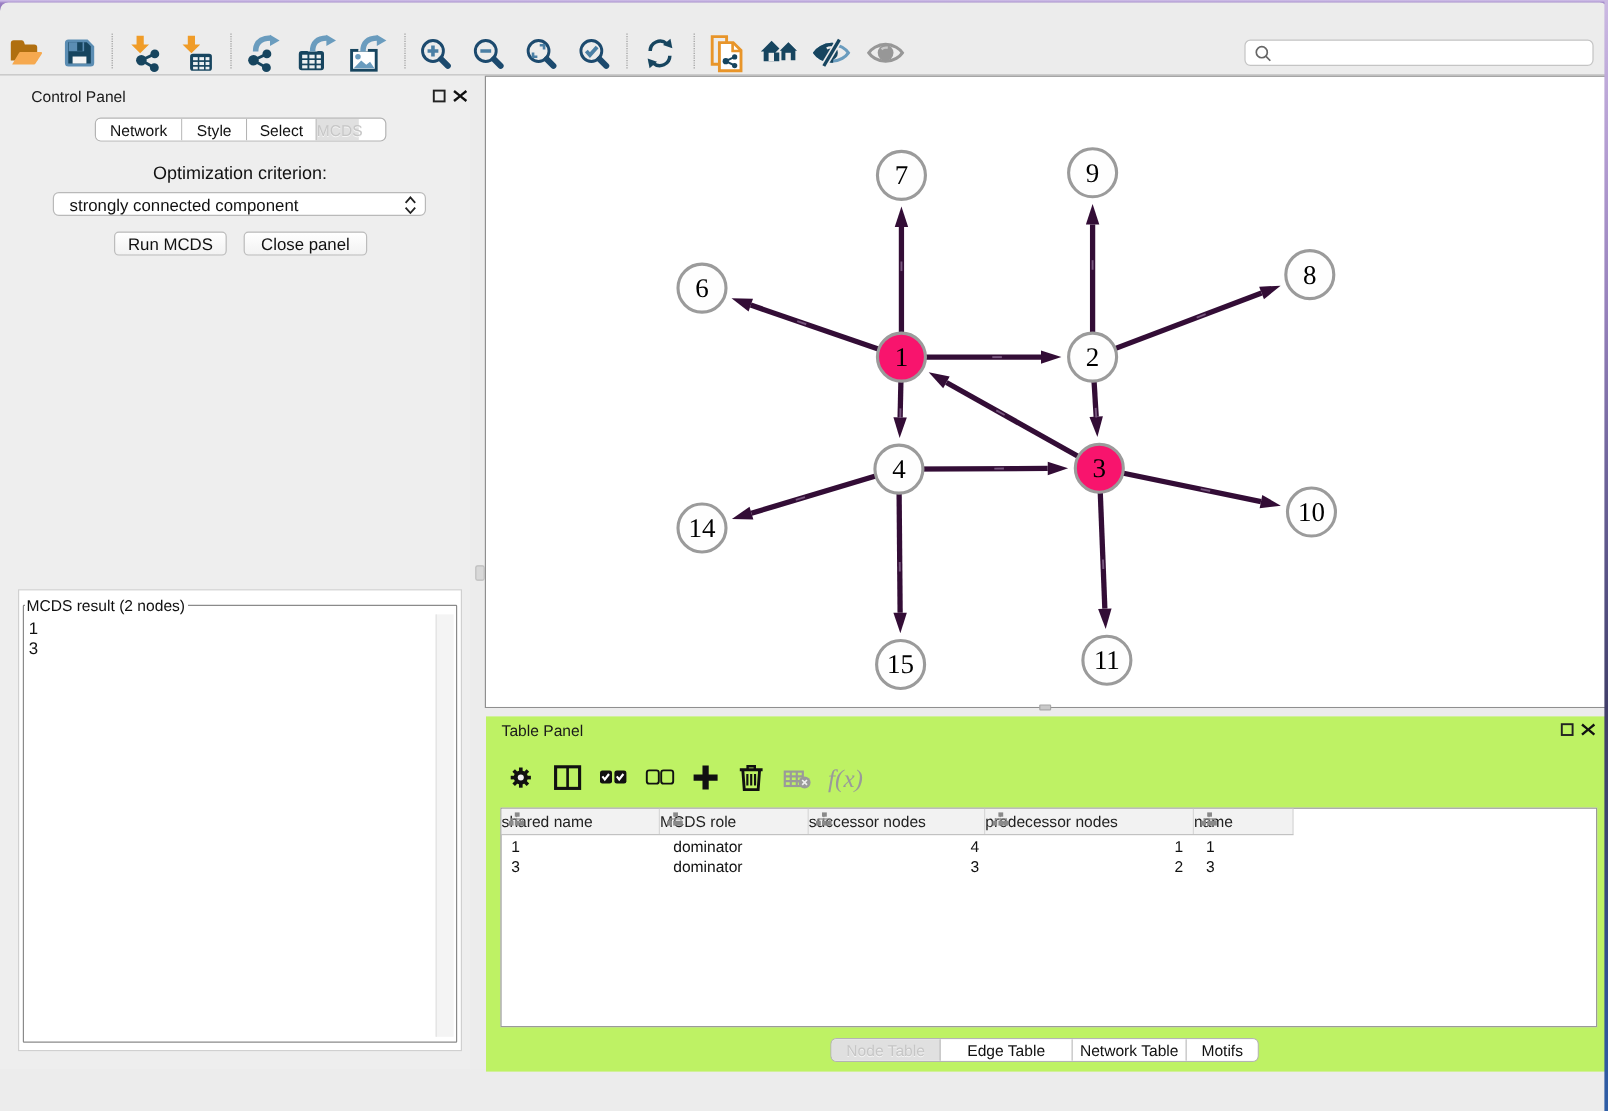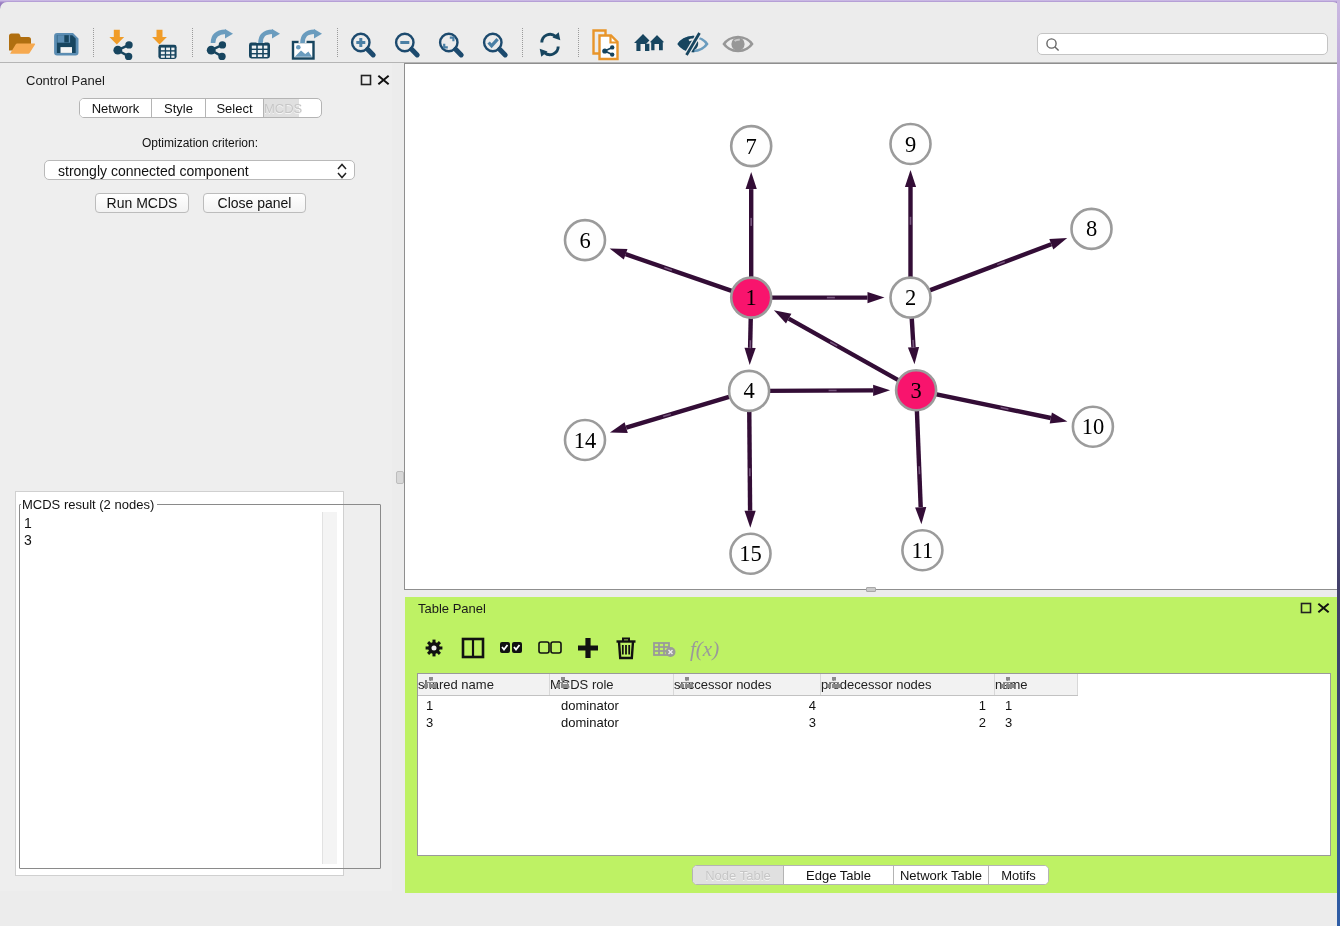--- a/index.html
+++ b/index.html
@@ -19,21 +19,21 @@
 #cpanel { position:absolute; left:0; top:61px; width:392px; height:828px; background:#eeeeee; }
 #cpanel-hdr { position:absolute; left:0; top:0; width:100%; height:32px; }
 .panel-title { font-size:13px; color:#1a1a1a; }
 
 .tabgroup { position:absolute; display:flex; height:20px; border:1px solid #b4b4b4; border-radius:5px; overflow:hidden; background:#fff; }
 .tab { font-size:13px; color:#111; text-align:center; line-height:19px; border-right:1px solid #b4b4b4; background:#fff; white-space:nowrap; }
 .tab:last-child { border-right:none; }
 .tab.sel { background:#e0e0e0; color:#c6c6c6; text-shadow:0 1px 0 #f5f5f5; }
 #cp-content { position:absolute; left:10px; top:55px; width:372px; height:372px; }
 .btn { position:absolute; background:linear-gradient(#ffffff,#f2f2f2); border:1px solid #bcbcbc; border-radius:4px; font-size:14px; color:#111; text-align:center; }
-#mcds-box { position:absolute; left:15px; top:428px; width:329px; height:385px; background:#fff; border:1px solid #d0d0d0;text-decoration:underline; }
+#mcds-box { position:absolute; left:15px; top:428px; width:370px; height:385px; background:#fff; border:1px solid #d0d0d0;text-decoration:underline; }
 
 #netwin { position:absolute; left:404px; top:61px; width:936px; height:527px; border:1px solid #8f8f8f; background:#fff; }
 #netwin-titlebar { position:absolute; left:0; top:0; width:100%; height:23px; background:linear-gradient(#f4f4f4,#d8d8d8); border-bottom:1px solid #9a9a9a; }
 #netwin-title { position:absolute; width:100%; top:4px; text-align:center; font-size:13px; color:#000; font-weight:bold; }
 #netcanvas { position:absolute; left:0; top:23px; width:934px; height:502px; background:#fff; }
 
 #tpanel { position:absolute; left:405px; top:595px; width:935px; height:296px; background:#bef264; }
 
 #statusbar { position:absolute; left:0; top:891px; width:1340px; height:33px; background:#efefef; border-top:1px solid #cccccc; }
 .hcell { position:absolute; top:0; height:21px; border-right:1px solid #d8d8d8; font-size:13px; color:#222; text-align:left; line-height:21px; }
@@ -232,21 +232,21 @@
         <path d="M2 1 L6.5 4.8 L11 1 L12.3 2.6 L8 6 L12.3 9.4 L11 11 L6.5 7.2 L2 11 L0.7 9.4 L5 6 L0.7 2.6 Z" fill="#111"></path>
       </svg>
     </div>
     <div class="tabgroup" style="left:79px; top:35px; width:243px;">
       <div class="tab" style="width:72px;">Network</div>
       <div class="tab" style="width:54px;">Style</div>
       <div class="tab" style="width:58px;">Select</div>
       <div class="tab sel" style="width:35px;">MCDS</div>
     </div>
     <div id="cp-content">
-      <div style="position:absolute; left:0; top:18px; width:380px; text-align:center; font-size:12px; color:#111;">Optimization criterion:</div>
+      <div style="position:absolute; left:0; top:18px; width:380px; text-align:center; font-size:15px; color:#111;">Optimization criterion:</div>
       <div style="position:absolute; left:34px; top:42px; width:311px; height:20px; background:#fff; border:1px solid #b9b9b9; border-radius:5px;">
         <span style="position:absolute; left:13px; top:2px; font-size:14px; color:#111;">strongly connected component</span>
         <svg style="position:absolute; right:6px; top:2px;" width="12" height="16" viewBox="0 0 12 16">
           <path d="M2 6 L6 1.5 L10 6" fill="none" stroke="#222" stroke-width="1.5"></path>
           <path d="M2 10 L6 14.5 L10 10" fill="none" stroke="#222" stroke-width="1.5"></path>
         </svg>
       </div>
       <div class="btn" style="left:85px; top:75px; width:94px; height:20px; line-height:19px;">Run MCDS</div>
       <div class="btn" style="left:193px; top:75px; width:103px; height:20px; line-height:19px;">Close panel</div>
     </div>

